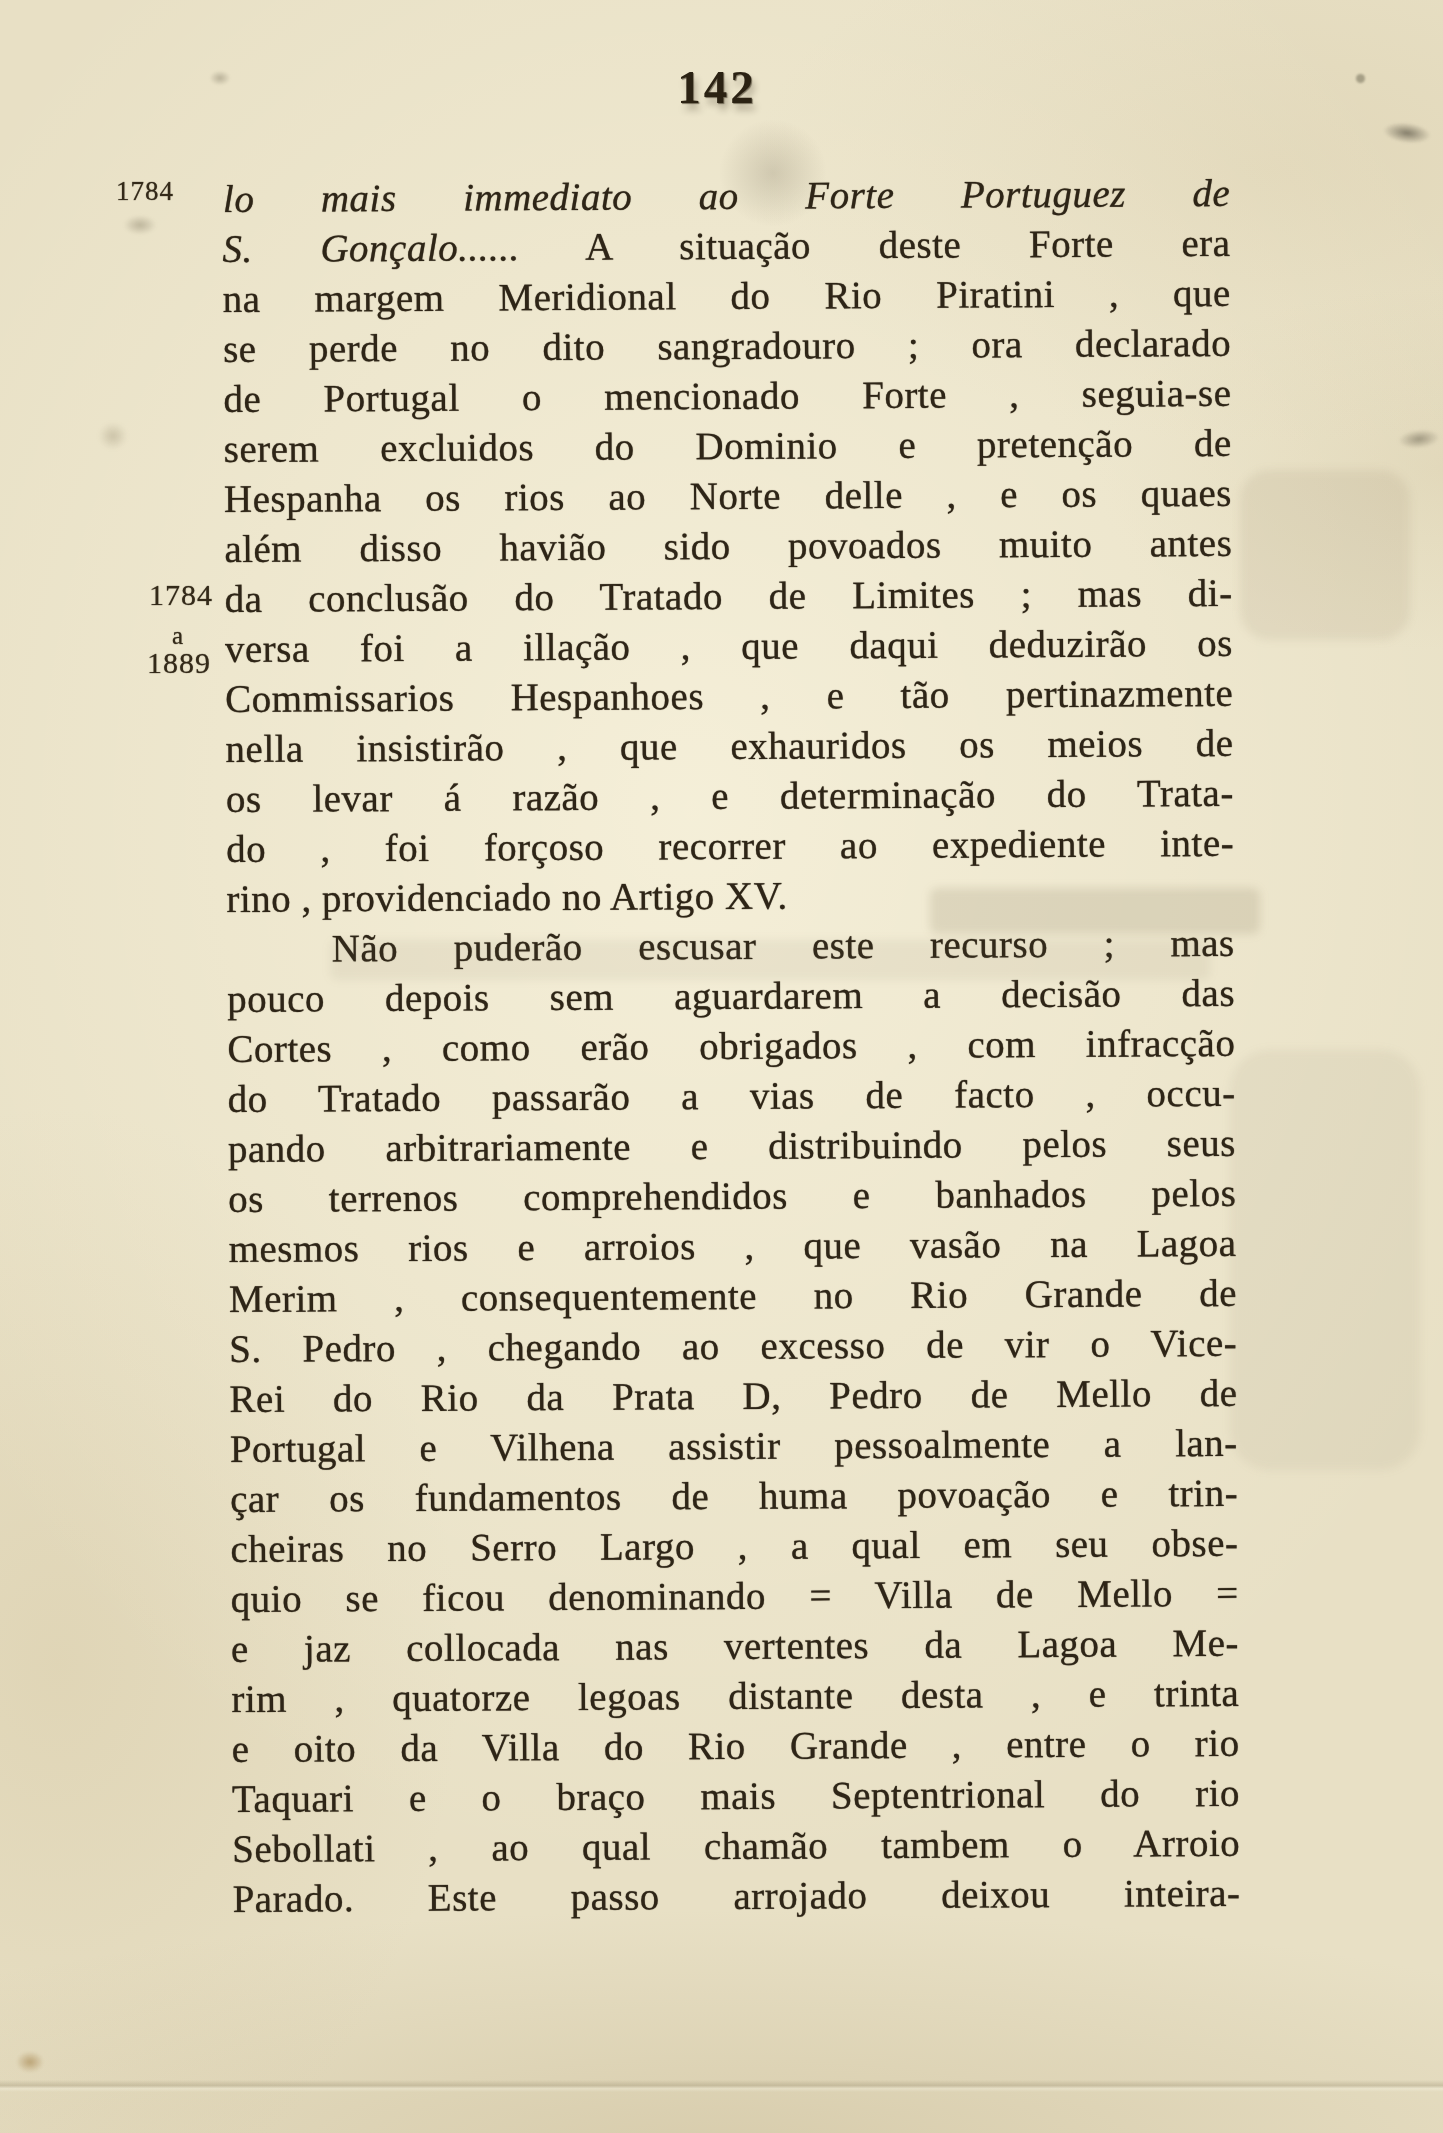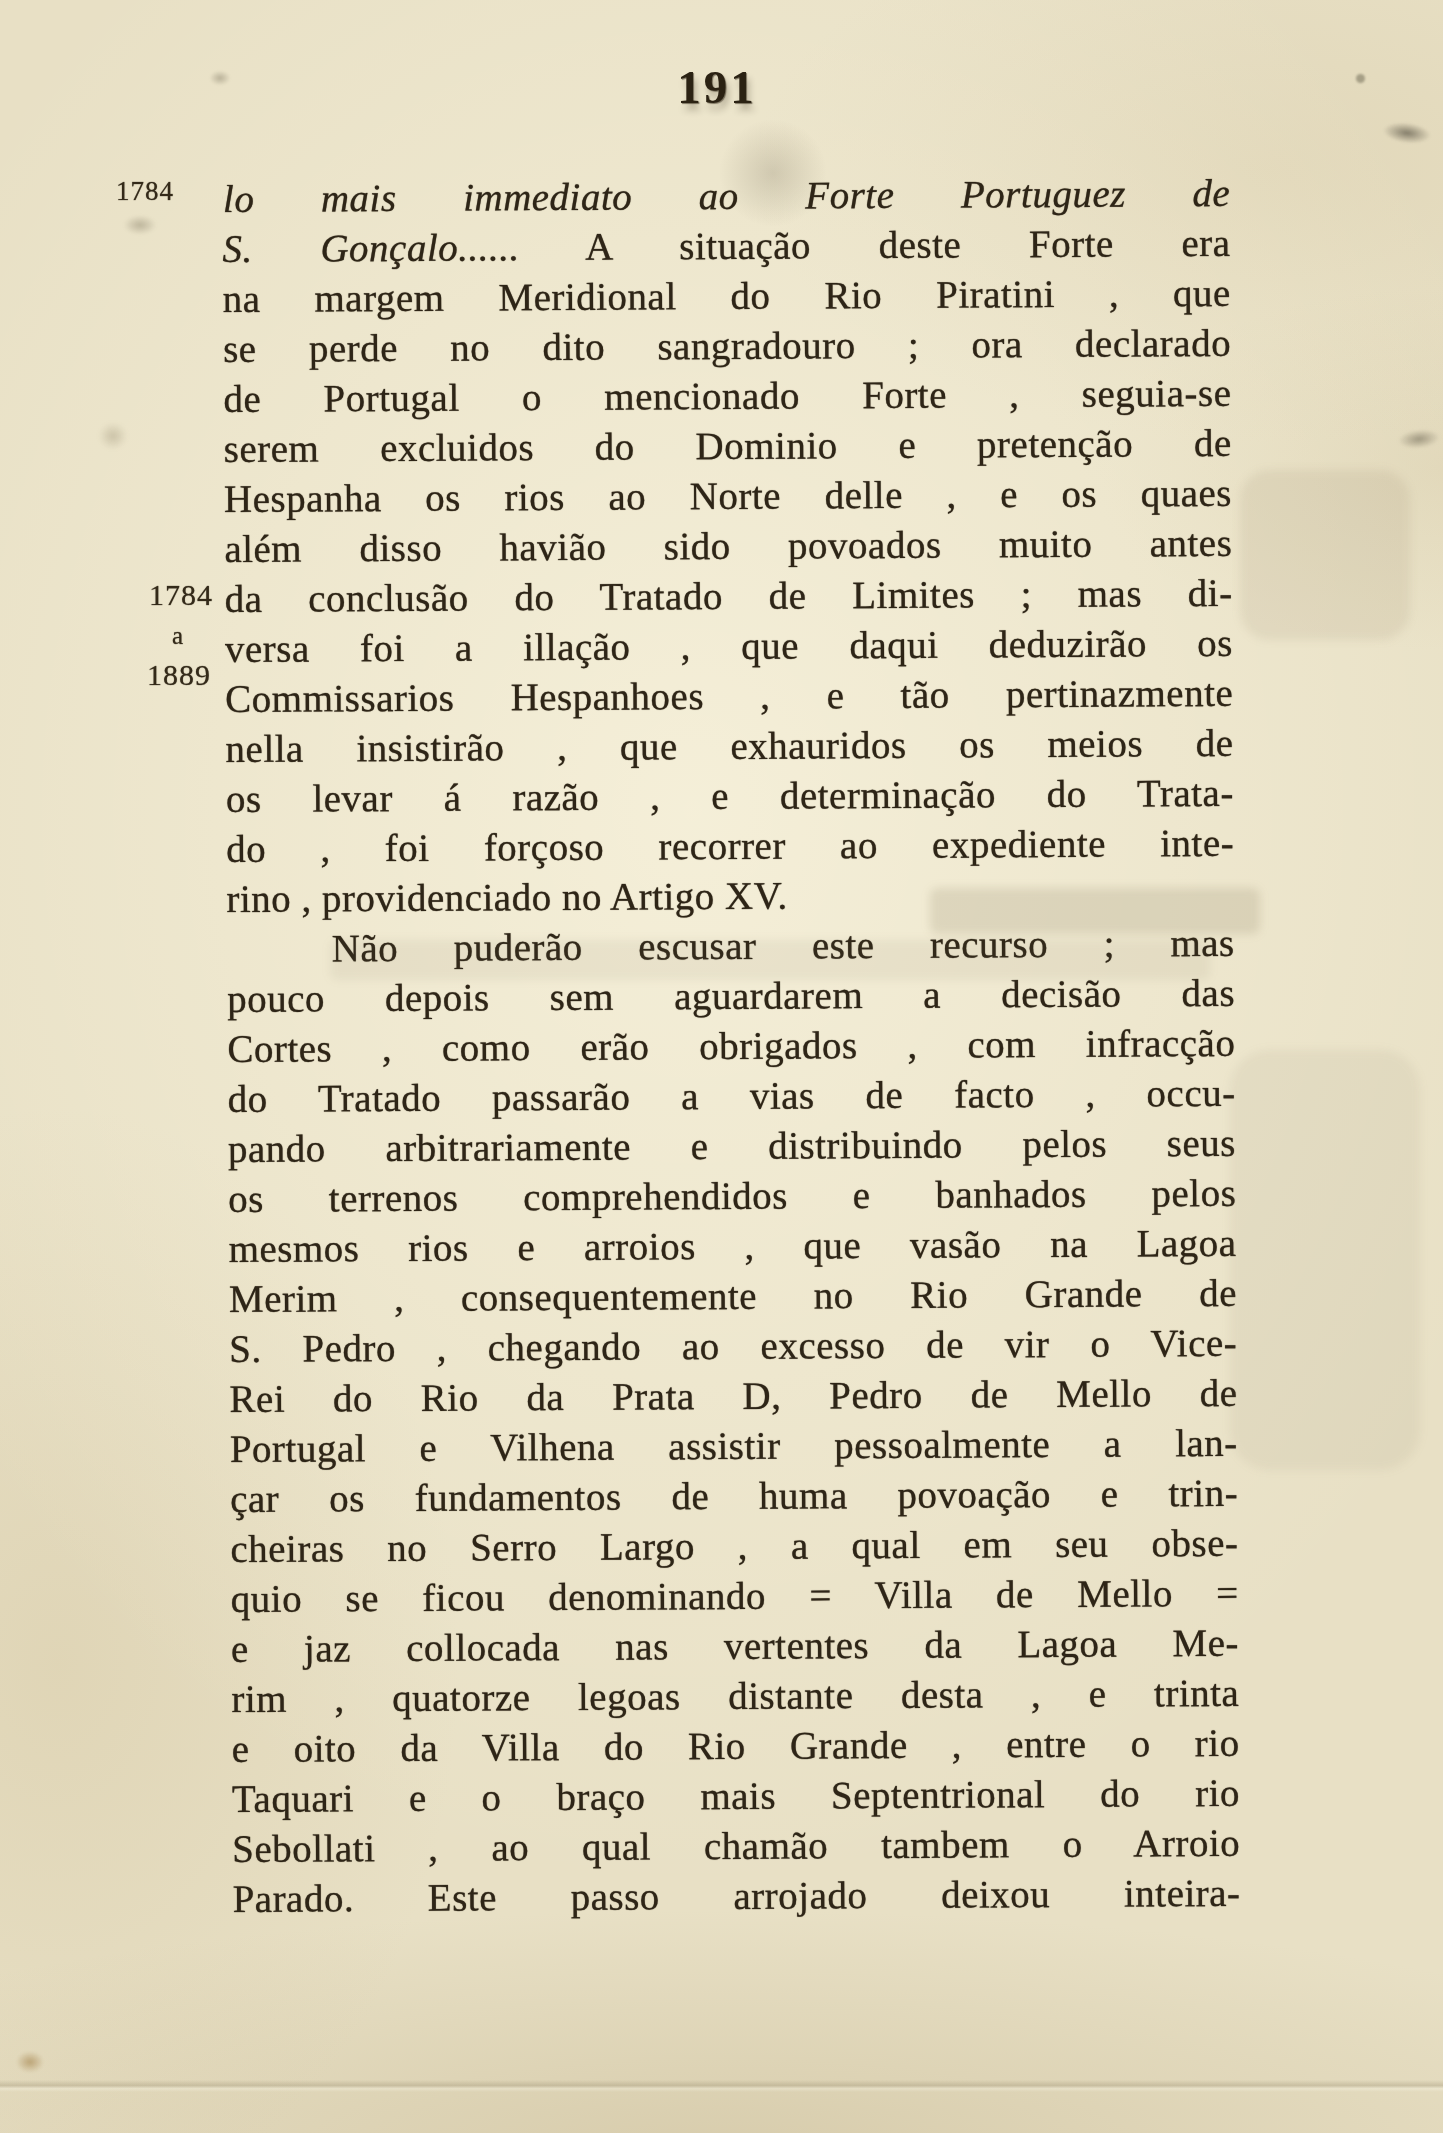--- a/index.html
+++ b/index.html
@@ -75,26 +75,26 @@
   .g1{left:930px;top:888px;width:330px;height:46px;background:rgba(120,106,76,0.16);border-radius:8px;}
   .g2{left:1240px;top:470px;width:170px;height:170px;background:rgba(125,112,82,0.10);border-radius:30px;}
   .g3{left:1230px;top:1050px;width:190px;height:420px;background:rgba(128,114,84,0.08);border-radius:40px;}
   .g4{left:330px;top:940px;width:880px;height:40px;background:rgba(118,104,74,0.08);border-radius:8px;}
 </style>
 </head>
 <body>
 
 <div class="paper">
 
-  <div class="pageno">191</div>
+  <div class="pageno">142</div>
 
   <div class="mnote small" style="left:116px;top:176px;">1784</div>
   <div class="mnote" style="left:149px;top:580px;">1784</div>
   <div class="mnote tiny" style="left:172px;top:621px;">a</div>
-  <div class="mnote" style="left:147px;top:648px;margin-top:12px;">1889</div>
+  <div class="mnote" style="left:147px;top:648px;">1889</div>
 
   <div class="textblock">
     <div class="line italic first">pelo mais immediato ao Forte Portuguez de</div>
     <div class="line"><span class="italic">S. Gonçalo......</span><span> A situação deste Forte era</span></div>
     <div class="line">na margem Meridional do Rio Piratini , que</div>
     <div class="line">se perde no dito sangradouro ; ora declarado</div>
     <div class="line">de Portugal o mencionado Forte , seguia-se</div>
     <div class="line">serem excluidos do Dominio e pretenção de</div>
     <div class="line">Hespanha os rios ao Norte delle , e os quaes</div>
     <div class="line">além disso havião sido povoados muito antes</div>

